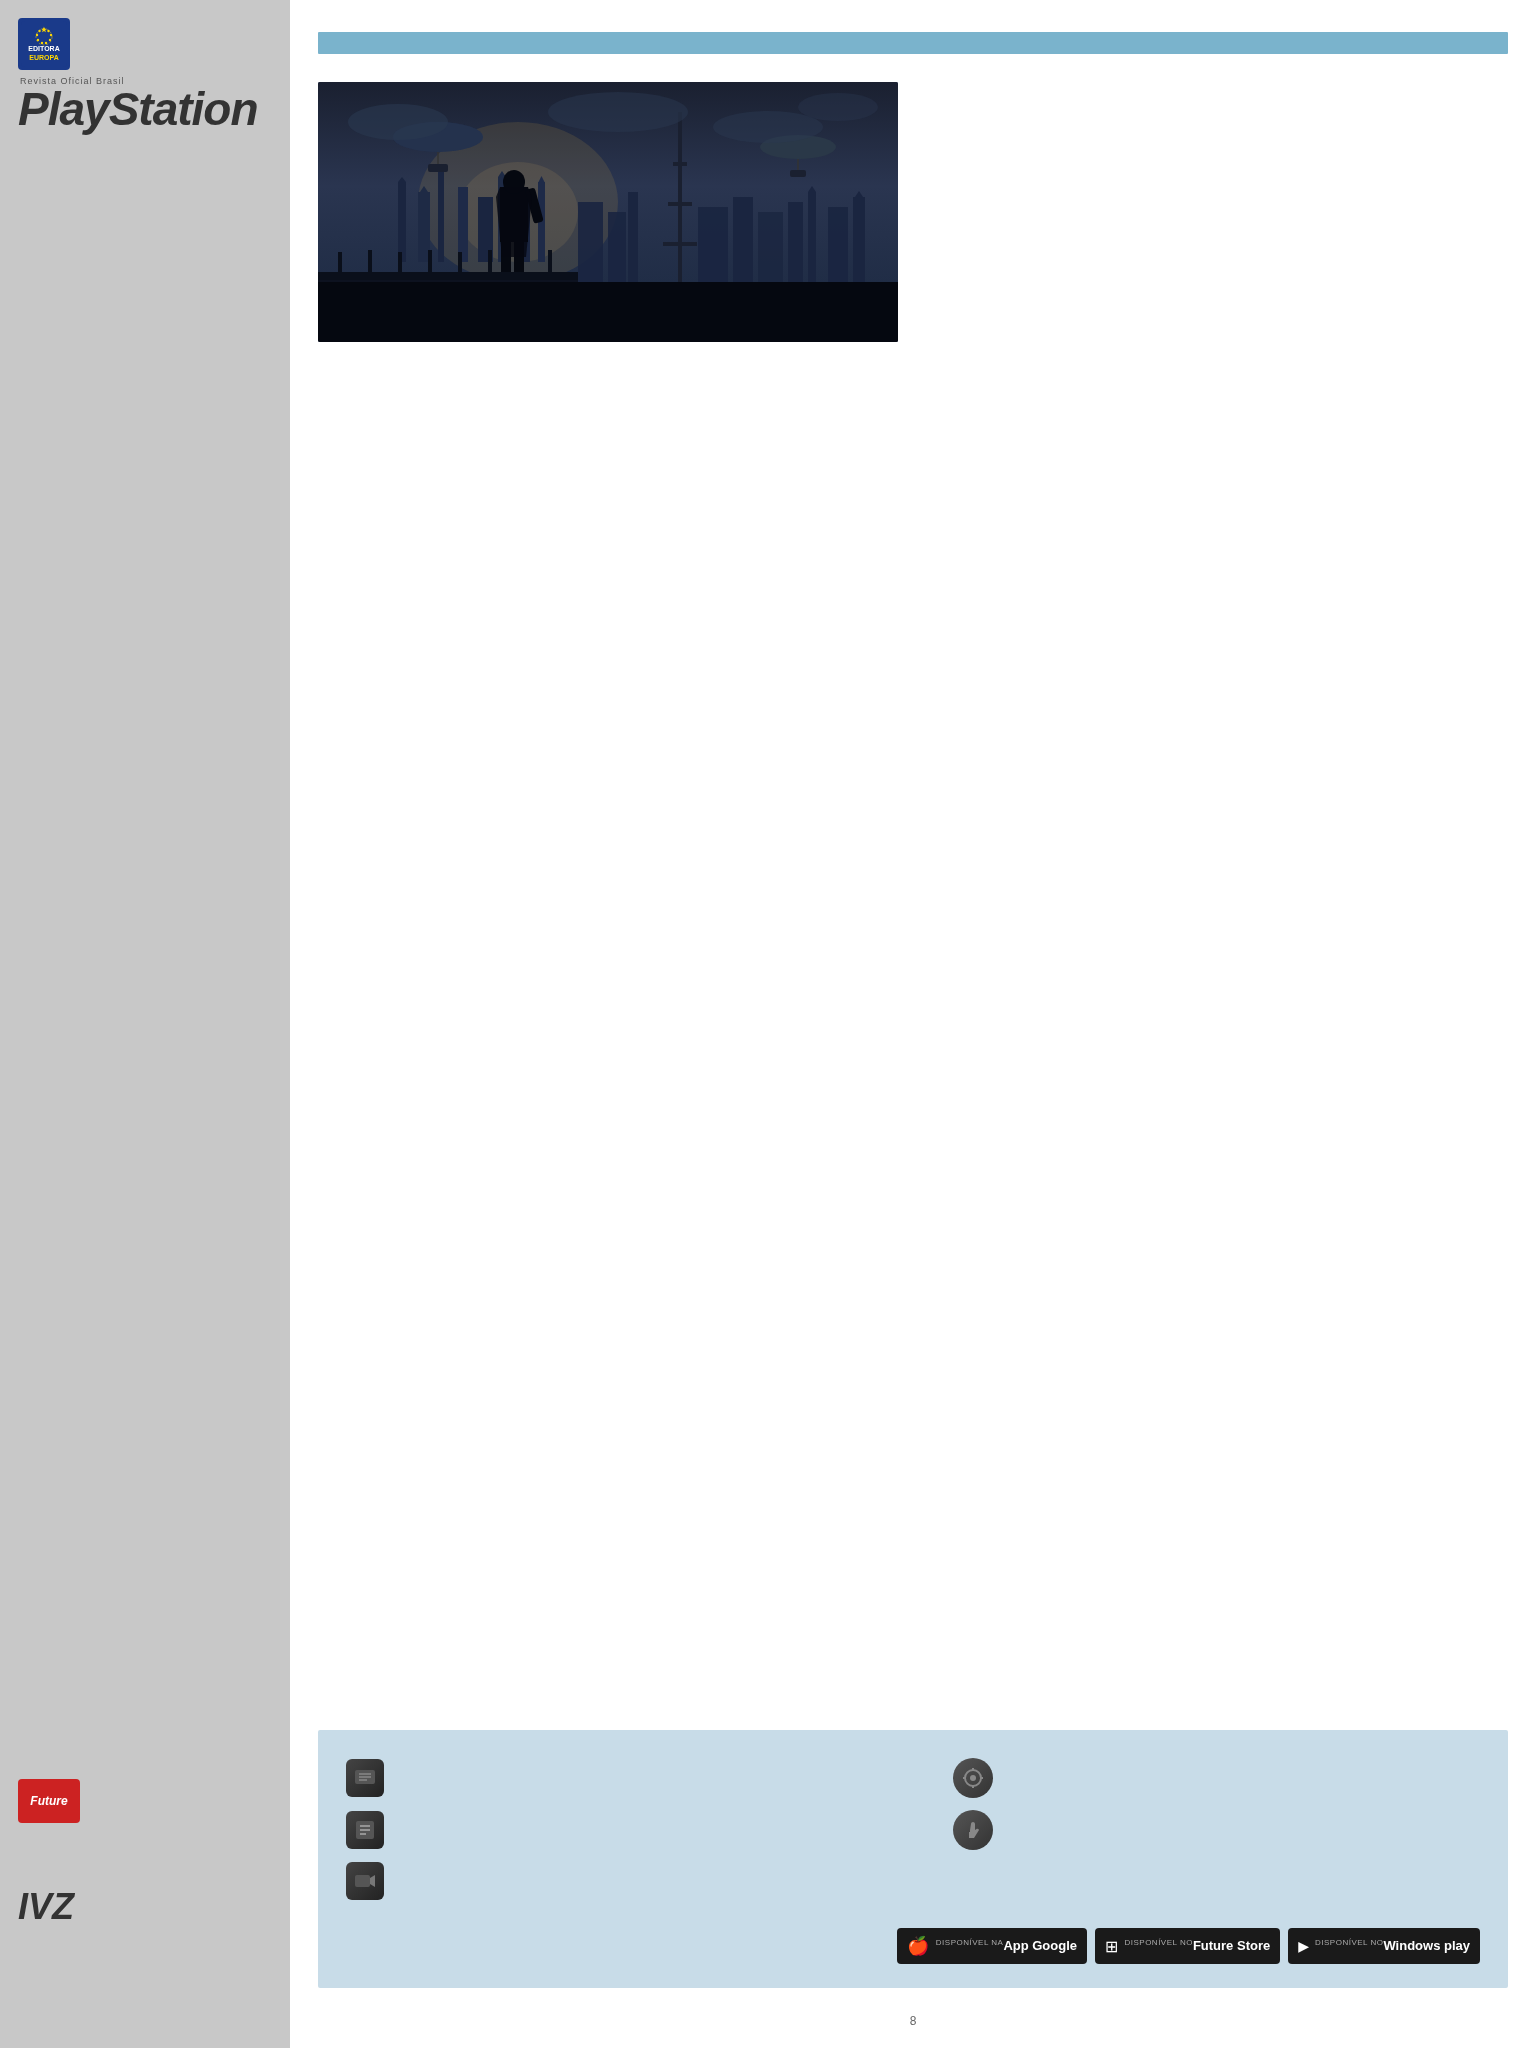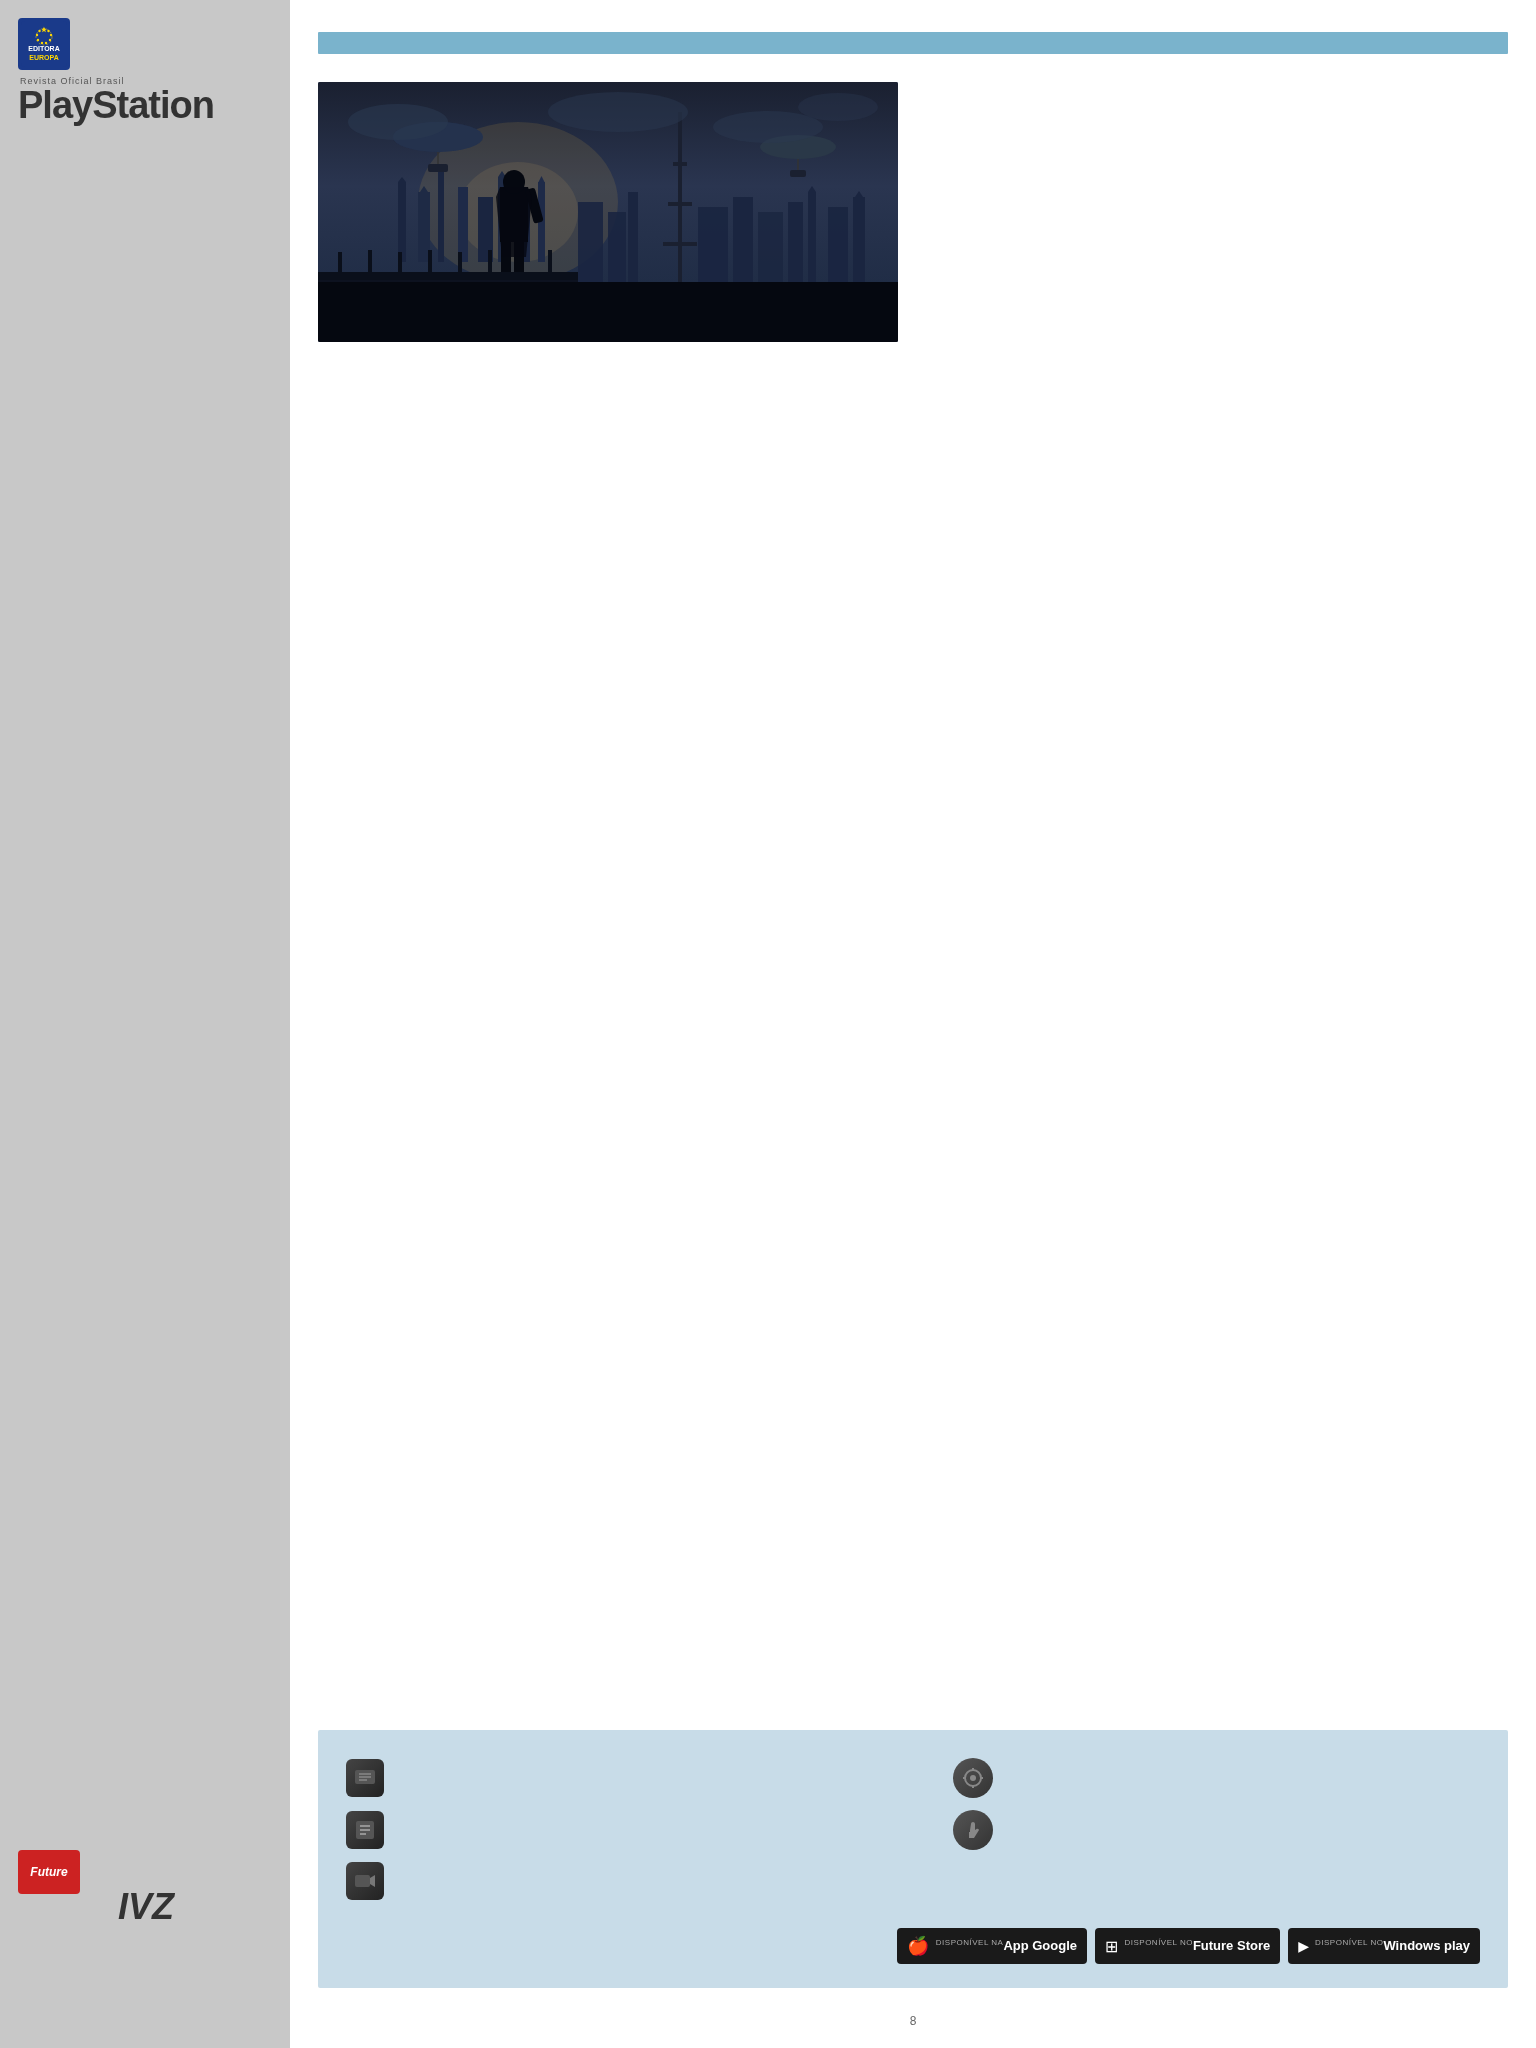--- a/index.html
+++ b/index.html
@@ -51,34 +51,35 @@
 
     .revista-label {
       font-size: 9px;
       color: #555;
       letter-spacing: 1px;
       margin-left: 2px;
       margin-bottom: 0px;
     }
 
     .playstation-logo {
-      font-size: 38px;
+      font-size: 46px;
       font-weight: 900;
       color: #333;
       letter-spacing: -1px;
       line-height: 1;
+      font-style: italic;
     }
 
     .sidebar-bottom {
       position: absolute;
       bottom: 120px;
       left: 18px;
       display: flex;
-      flex-direction: row;
-      gap: 38px;
+      flex-direction: column;
+      gap: 27px;
     }
 
     .future-logo {
       width: 62px;
       height: 44px;
       background: #cc2222;
       border-radius: 4px;
       display: flex;
       align-items: center;
       justify-content: center;

